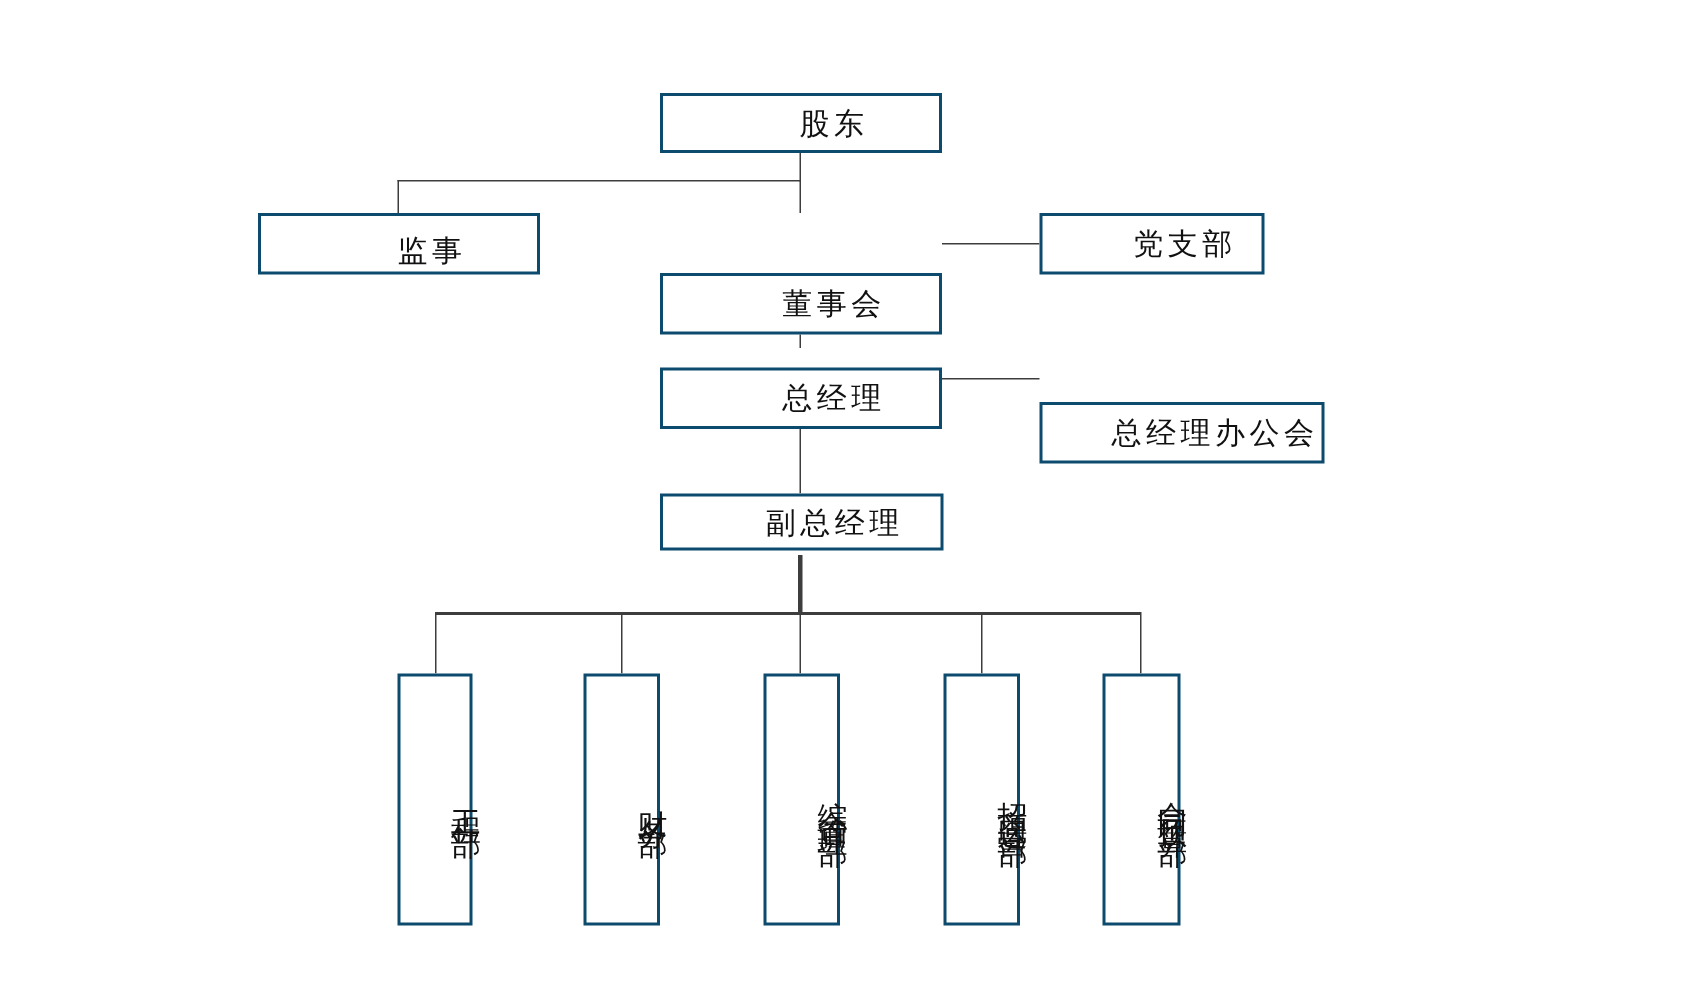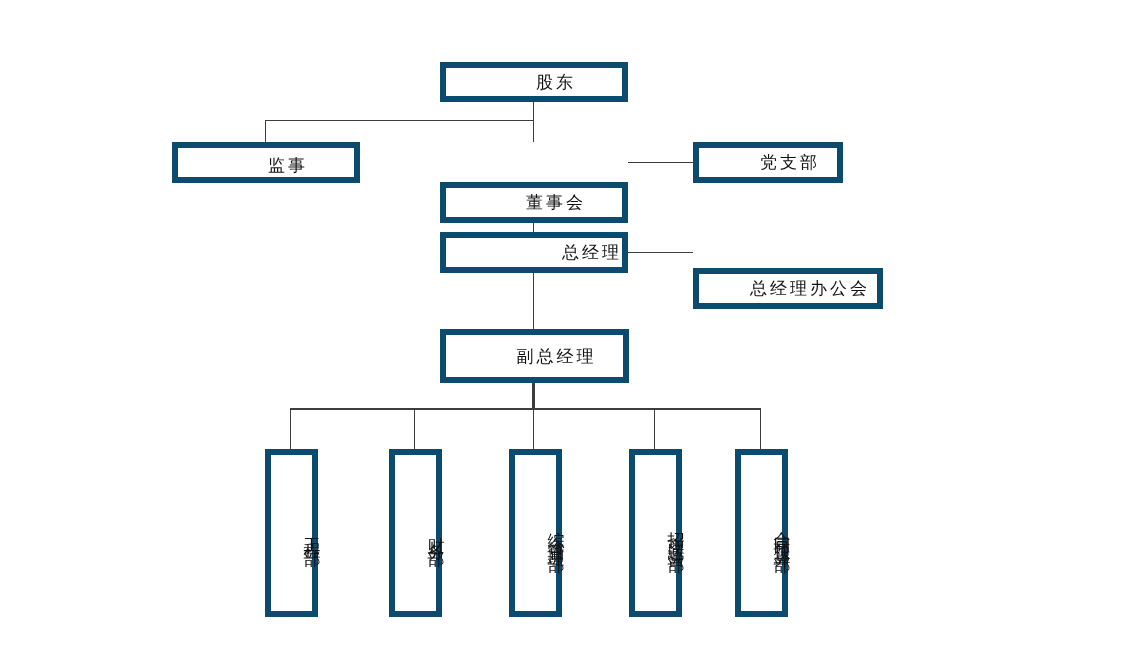--- a/index.html
+++ b/index.html
@@ -12,26 +12,26 @@
     width: 1121px;
     height: 662px;
     background: #ffffff;
     font-family: "Liberation Sans", "DejaVu Sans", sans-serif;
     overflow: hidden;
   }
   .node {
     position: absolute;
     box-sizing: border-box;
     background: #ffffff;
-    border: 6px solid #0c4a6e;
+    border: 2px solid #0c4a6e;
     display: flex;
     align-items: center;
     justify-content: center;
     color: #111111;
-    font-size: 17px;
+    font-size: 20px;
     padding-left: 41px;
   }
   .node .lbl {
     letter-spacing: 3px;
     text-indent: 3px;
     white-space: nowrap;
   }
   .node.vertical .lbl {
     writing-mode: vertical-rl;
     text-orientation: upright;
@@ -72,28 +72,28 @@
   <div class="node" style="left:172px; top:142px; width:188px; height:41px;align-items:flex-end;">
     <span class="lbl">监事</span>
   </div>
   <div class="node" style="left:440px; top:142px; width:188px; height:41px;margin-top:40px;">
     <span class="lbl">董事会</span>
   </div>
   <div class="node" style="left:693px; top:142px; width:150px; height:41px;">
     <span class="lbl">党支部</span>
   </div>
 
-  <div class="node" style="left:440px; top:232px; width:188px; height:41px;justify-content:flex-end;">
+  <div class="node" style="left:440px; top:245px; width:188px; height:41px;">
     <span class="lbl">总经理</span>
   </div>
   <div class="node" style="left:693px; top:228px; width:190px; height:41px;margin-top:40px;">
     <span class="lbl">总经理办公会</span>
   </div>
 
-  <div class="node" style="left:440px; top:329px; width:189px; height:54px;">
+  <div class="node" style="left:440px; top:329px; width:189px; height:38px;">
     <span class="lbl">副总经理</span>
   </div>
 
   <div class="node vertical" style="left:265px; top:449px; width:50px; height:168px;">
     <span class="lbl">工程部</span>
   </div>
   <div class="node vertical" style="left:389px; top:449px; width:51px; height:168px;">
     <span class="lbl">财务部</span>
   </div>
   <div class="node vertical" style="left:509px; top:449px; width:51px; height:168px;">

